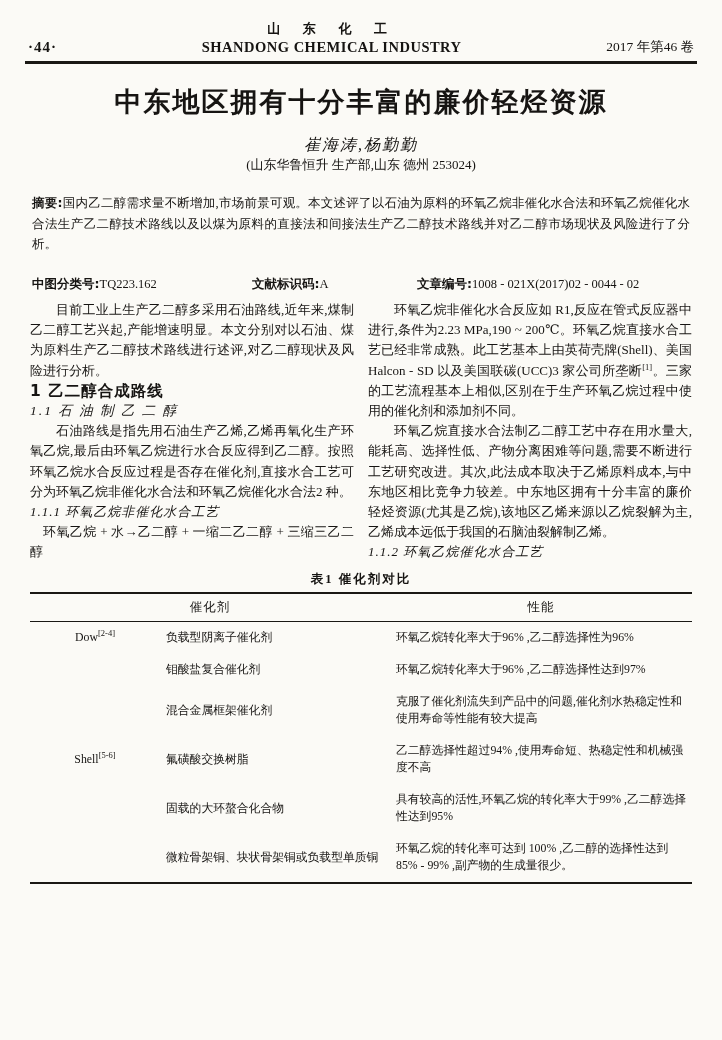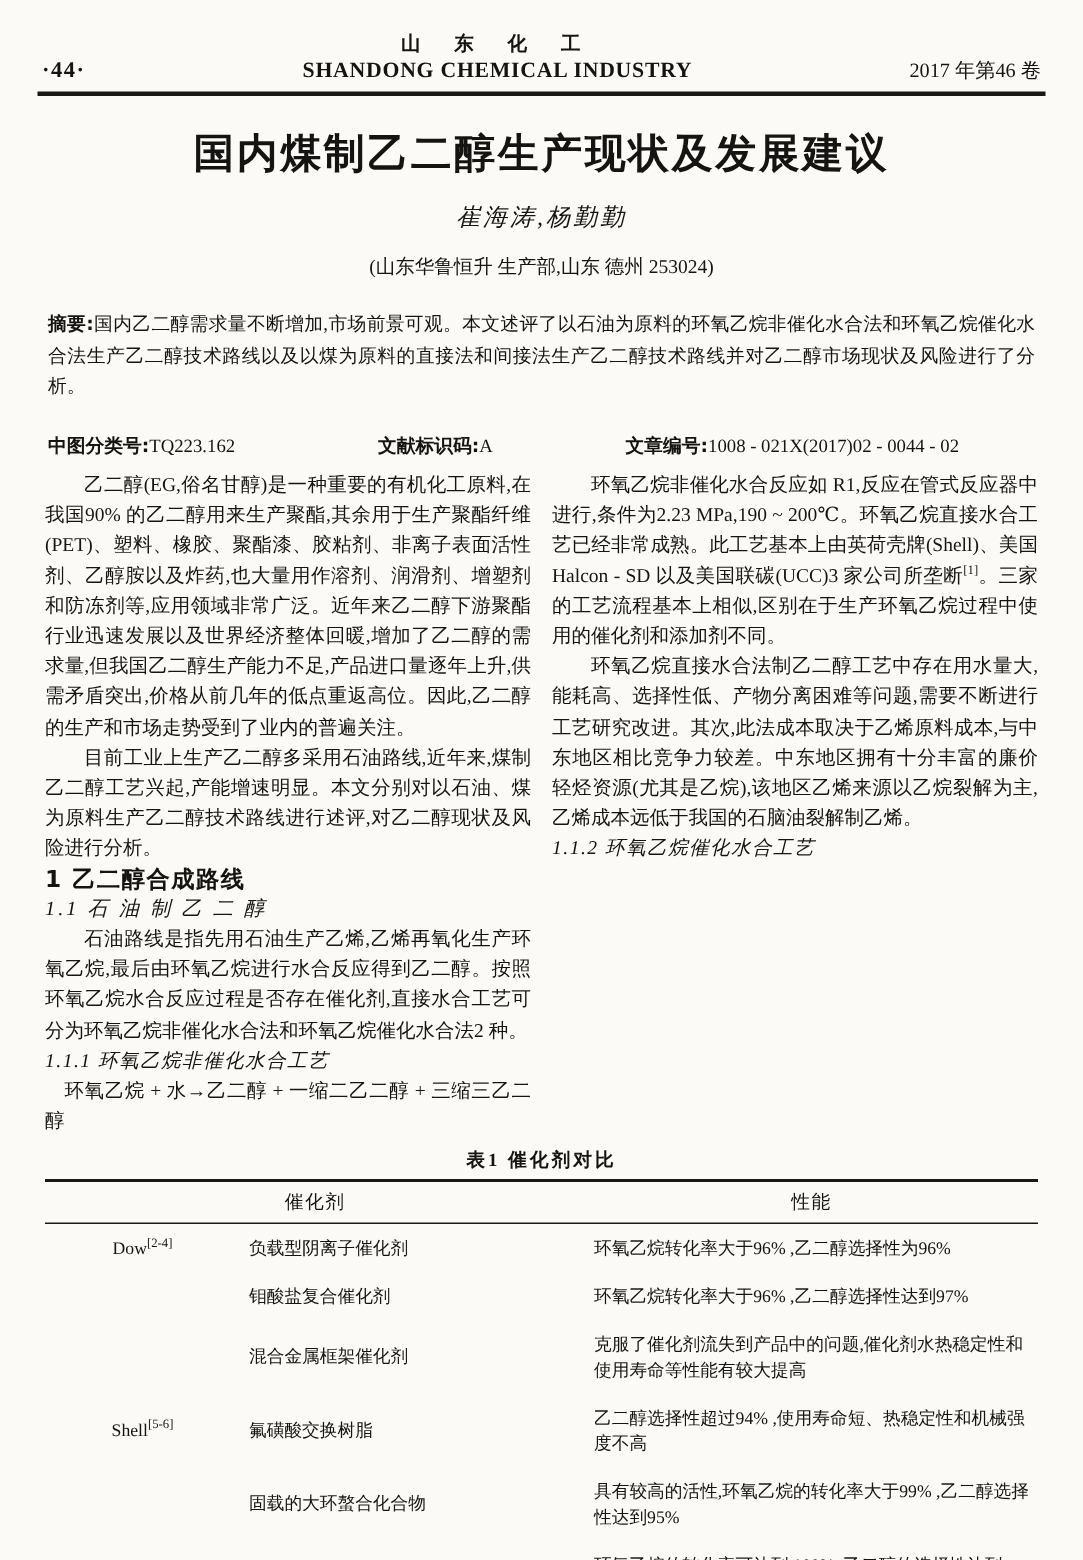--- a/index.html
+++ b/index.html
@@ -24,21 +24,21 @@
   .rh-en{font-size:14.5px;font-weight:bold;letter-spacing:.5px;margin-top:1px;}
   .rh-right{font-size:13.5px;white-space:nowrap;}
   .rh-rule{height:3px;background:#1a1814;margin:5px 25px 0 25px;}
   
   .title{
     text-align:center;margin-top:20px;
     font-family:"DejaVu Sans","Liberation Sans",sans-serif;
     font-weight:bold;font-size:27px;letter-spacing:2px;
   }
   .authors{text-align:center;margin-top:15px;font-size:16px;font-style:italic;letter-spacing:2px;}
-  .affil{text-align:center;margin-top:13px;font-size:13px;}
+  .affil{text-align:center;font-size:13px;}
   
   .meta{margin:15px 32px 0 32px;font-size:12.5px;line-height:20.5px;text-align:justify;}
   .meta .lab{font-weight:bold;font-family:"DejaVu Sans","Liberation Sans",sans-serif;}
   .meta-row{margin-top:19px;}
   .meta-id{display:flex;gap:0;}
   .meta-id .seg{white-space:nowrap;}
   .meta-id .seg1{width:220px;}
   .meta-id .seg2{width:165px;}
   
   .cols{display:flex;gap:14px;margin:6px 30px 0 30px;}
@@ -82,36 +82,35 @@
   <div class="runhead">
     <div class="rh-left">·44·</div>
     <div class="rh-center">
       <div class="rh-cn">山 东 化 工</div>
       <div class="rh-en">SHANDONG CHEMICAL INDUSTRY</div>
     </div>
     <div class="rh-right">2017 年第46 卷</div>
   </div>
   <div class="rh-rule"></div>
 
-  <div class="title">国内煤制乙二醇生产现状及发展建议</div>
+  <div class="title">中东地区拥有十分丰富的廉价轻烃资源</div>
   <div class="authors">崔海涛,杨勤勤</div>
   <div class="affil">(山东华鲁恒升 生产部,山东 德州  253024)</div>
 
   <div class="meta">
     <div class="meta-row"><span class="lab">摘要:</span><span>国内乙二醇需求量不断增加,市场前景可观。本文述评了以石油为原料的环氧乙烷非催化水合法和环氧乙烷催化水合法生产乙二醇技术路线以及以煤为原料的直接法和间接法生产乙二醇技术路线并对乙二醇市场现状及风险进行了分析。</span></div>
     <div class="meta-row meta-id">
       <span class="seg seg1"><span class="lab">中图分类号:</span><span>TQ223.162</span></span>
       <span class="seg seg2"><span class="lab">文献标识码:</span><span>A</span></span>
       <span class="seg"><span class="lab">文章编号:</span><span>1008 - 021X(2017)02 - 0044 - 02</span></span>
     </div>
   </div>
 
   <div class="cols">
     <div class="col">
-      <p>乙二醇(EG,俗名甘醇)是一种重要的有机化工原料,在我国90% 的乙二醇用来生产聚酯,其余用于生产聚酯纤维(PET)、塑料、橡胶、聚酯漆、胶粘剂、非离子表面活性剂、乙醇胺以及炸药,也大量用作溶剂、润滑剂、增塑剂和防冻剂等,应用领域非常广泛。近年来乙二醇下游聚酯行业迅速发展以及世界经济整体回暖,增加了乙二醇的需求量,但我国乙二醇生产能力不足,产品进口量逐年上升,供需矛盾突出,价格从前几年的低点重返高位。因此,乙二醇的生产和市场走势受到了业内的普遍关注。</p>
       <p>目前工业上生产乙二醇多采用石油路线,近年来,煤制乙二醇工艺兴起,产能增速明显。本文分别对以石油、煤为原料生产乙二醇技术路线进行述评,对乙二醇现状及风险进行分析。</p>
       <p class="h-sec">1  乙二醇合成路线</p>
       <p class="h-sub">1.1  石 油 制 乙 二 醇</p>
       <p>石油路线是指先用石油生产乙烯,乙烯再氧化生产环氧乙烷,最后由环氧乙烷进行水合反应得到乙二醇。按照环氧乙烷水合反应过程是否存在催化剂,直接水合工艺可分为环氧乙烷非催化水合法和环氧乙烷催化水合法2 种。</p>
       <p class="h-sub3">1.1.1  环氧乙烷非催化水合工艺</p>
       <p class="formula">环氧乙烷 + 水→乙二醇 + 一缩二乙二醇 + 三缩三乙二醇</p>
     </div>
     <div class="col">
       <p><span>环氧乙烷非催化水合反应如 R1,反应在管式反应器中进行,条件为2.23 MPa,190 ~ 200℃。环氧乙烷直接水合工艺已经非常成熟。此工艺基本上由英荷壳牌(Shell)、美国 Halcon - SD 以及美国联碳(UCC)3 家公司所垄断</span><sup class="ref">[1]</sup><span>。三家的工艺流程基本上相似,区别在于生产环氧乙烷过程中使用的催化剂和添加剂不同。</span></p>
       <p>环氧乙烷直接水合法制乙二醇工艺中存在用水量大,能耗高、选择性低、产物分离困难等问题,需要不断进行工艺研究改进。其次,此法成本取决于乙烯原料成本,与中东地区相比竞争力较差。中东地区拥有十分丰富的廉价轻烃资源(尤其是乙烷),该地区乙烯来源以乙烷裂解为主,乙烯成本远低于我国的石脑油裂解制乙烯。</p>

